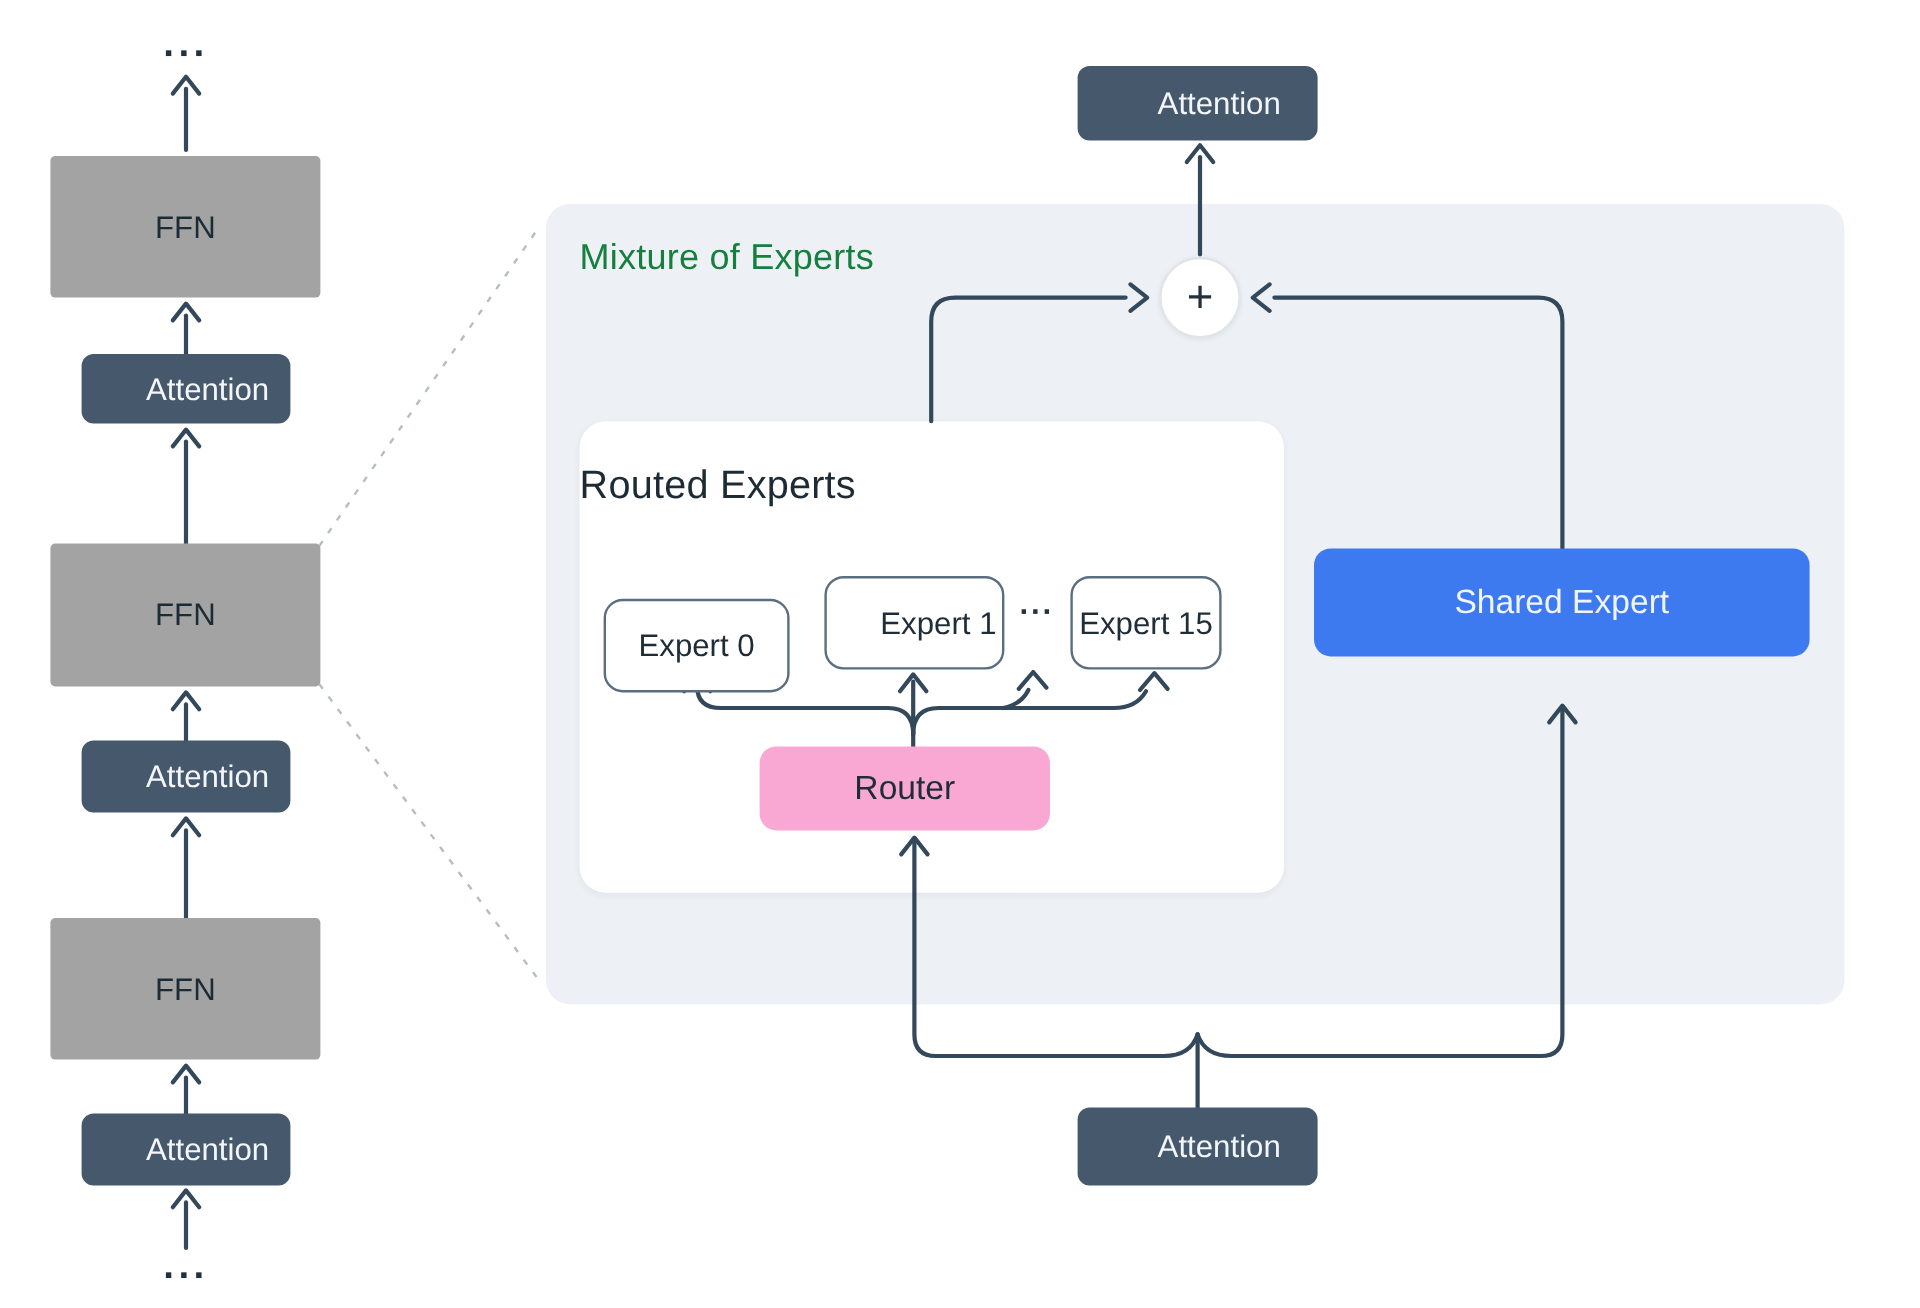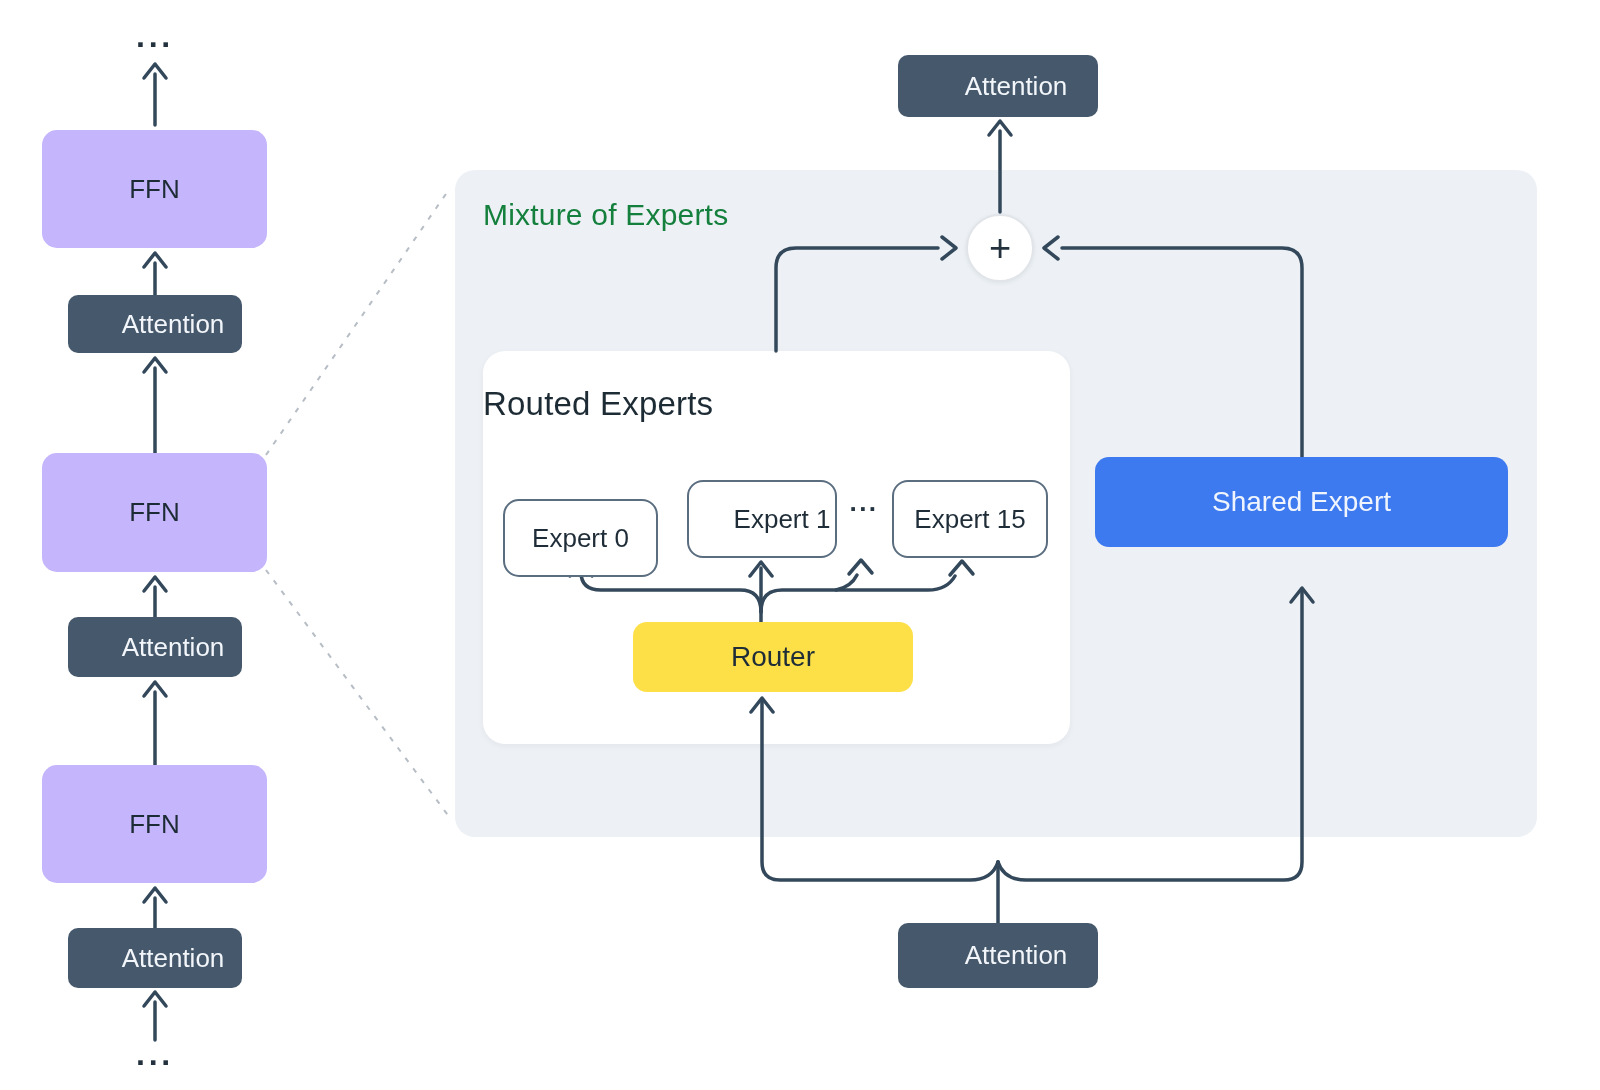--- a/index.html
+++ b/index.html
@@ -7,21 +7,21 @@
     position:relative;width:1600px;height:1090px;background:#ffffff;overflow:hidden;
     font-family:"Liberation Sans", sans-serif;
   }
   .abs{position:absolute;}
   .box{
     display:flex;align-items:center;justify-content:center;
     box-sizing:border-box;
   }
   
   .ffn-box{
-    background:#c4b5fd;border-radius:15px;color:#1d2b35;font-size:26px;
+    background:#a3a3a3;border-radius:4px;color:#1d2b35;font-size:26px;
     z-index:4;
   }
   .att-box{
     background:#46586b;border-radius:10px;color:#f2f6fa;font-size:26px;
     z-index:4;
     padding-left:36px;
   }
   .ellipsis{
     color:#22313d;font-size:32px;font-weight:700;letter-spacing:2px;
     z-index:4;text-align:center;line-height:1;
@@ -45,21 +45,21 @@
   }
   .expert-box{
     top:480px;height:78px;background:#ffffff;border:2px solid #5b6e80;
     border-radius:16px;color:#1f2d38;font-size:26px;z-index:4;
   }
   .mid-ellipsis{
     left:840px;top:496px;width:48px;text-align:center;color:#23333f;
     font-size:26px;font-weight:700;z-index:4;line-height:1;letter-spacing:1px;
   }
   .router-box{
-    left:633px;top:622px;width:280px;height:70px;background:#fde047;
+    left:633px;top:622px;width:242px;height:70px;background:#f9a8d4;
     border-radius:14px;color:#1f2d38;font-size:28px;z-index:4;
   }
   .shared-box{
     left:1095px;top:457px;width:413px;height:90px;background:#3d7af0;
     border-radius:14px;color:#f0f5fd;font-size:28px;z-index:4;
   }
   .att-top{left:898px;top:55px;width:200px;height:62px;}
   .att-bottom{left:898px;top:923px;width:200px;height:65px;}
   .plus-circle{
     left:966px;top:214px;width:68px;height:68px;border-radius:50%;
@@ -105,21 +105,21 @@
   <div class="abs routed-panel"></div>
   <div class="abs routed-title">Routed Experts</div>
 
   <div class="abs box expert-box" style="left:503px;width:155px;margin-top:19px;">
     <span>Expert 0</span>
   </div>
   <div class="abs box expert-box" style="left:687px;width:150px;padding-left:40px;">
     <span>Expert 1</span>
   </div>
   <div class="abs mid-ellipsis">···</div>
-  <div class="abs box expert-box" style="left:892px;width:156px;">
+  <div class="abs box expert-box" style="left:892px;width:126px;">
     <span>Expert 15</span>
   </div>
 
   <div class="abs box router-box">
     <span>Router</span>
   </div>
 
   <div class="abs box shared-box">
     <span>Shared Expert</span>
   </div>

